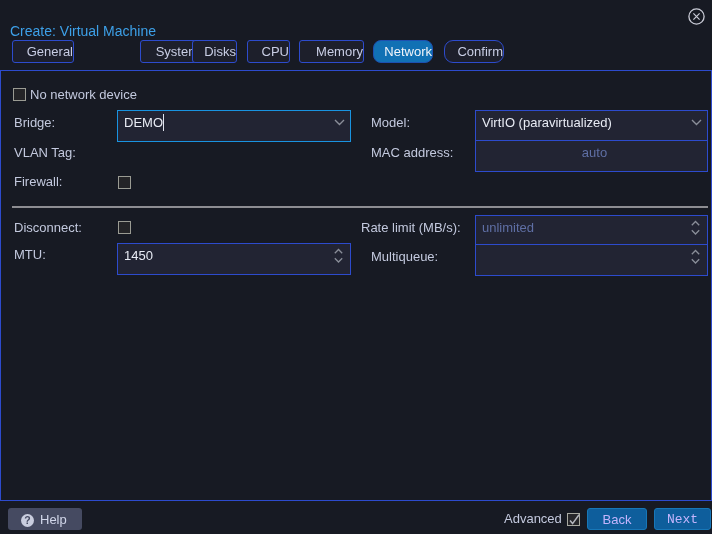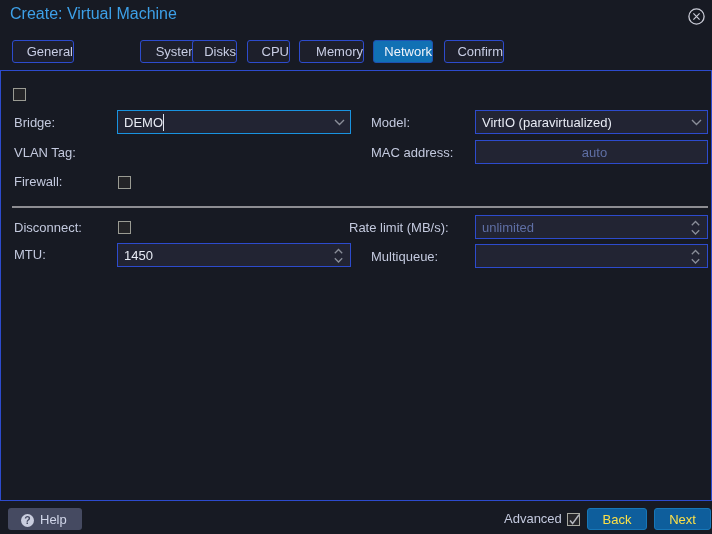--- a/index.html
+++ b/index.html
@@ -5,42 +5,42 @@
   * { box-sizing: border-box; margin: 0; padding: 0; }
   html,body { width:712px; height:534px; overflow:hidden; }
   body {
     background:#171a23;
     font-family:"Liberation Sans", sans-serif;
     font-size:13px;
     color:#c3c9de;
     position:relative;
   }
   .title {
-    position:absolute; left:10px; top:5px;
-    font-size:16px; color:#3da0e8;
+    position:absolute; left:10px; top:23px;
+    font-size:14px; color:#3da0e8;
   }
   .closebtn { position:absolute; left:688px; top:8px; }
   .tab {
     position:absolute; top:40px; height:23px;
     border:1px solid #2d4bcd; border-radius:3px;
     background:#1d1f2b; color:#c8cde4;
     text-align:right; line-height:21px; font-size:13px;
   }
-  .tab.active { background:#1171b4; color:#f2f5fa; border-color:#1d50b0; }
+  .tab.active { background:#1171b4; color:#f2f5fa; border-color:#1d50b0;border-radius:8px; }
   .panel {
     position:absolute; left:0; top:70px; width:712px; height:431px;
     border:1px solid #2d4bcd; background:#171a23;
   }
   .lbl { position:absolute; font-size:13px; color:#c3c9de; }
   .cb {
     position:absolute; width:13px; height:13px;
     border:1px solid #9a9b93; background:#242427;
   }
   .field {
-    position:absolute; height:24px;
+    position:absolute; height:32px;
     border:1px solid #2d4bcd; background:#222433;
     font-size:13px; line-height:23px; color:#e8ebf4;
     padding-left:6px; white-space:nowrap;
   }
   .field.focus { border-color:#1993e0; }
   .field .ph { color:#5f6fa5; }
   .combo-arrow { position:absolute; right:5px; top:8px; }
   .spin { position:absolute; right:7px; top:4px; }
   .sep { position:absolute; left:11px; top:135px; width:696px; height:2px; background:#8d8d92; }
   .caret {
@@ -49,43 +49,44 @@
   }
   .footer { position:absolute; left:0; top:501px; width:712px; height:33px; }
   .helpbtn {
     position:absolute; left:8px; top:7px; width:74px; height:22px;
     background:#454a61; border-radius:3px; color:#d2d7ea;
     font-size:13px; line-height:23px; text-align:left; padding-left:32px;
   }
   .btn {
     position:absolute; top:7px; height:22px;
     background:#0e5e9c; border:1px solid #1777b8; border-radius:3px;
-    color:#fde047; font-size:13px; line-height:22px; text-align:center;
+    color:#c4b5fd; font-size:13px; line-height:22px; text-align:center;
   }
 </style>
 </head>
 <body>
   <div class="title">Create: Virtual Machine</div>
   <svg class="closebtn" width="17" height="17" viewBox="0 0 17 17">
     <circle cx="8.5" cy="8.5" r="7.6" fill="none" stroke="#c9cbd6" stroke-width="1.3"></circle>
     <path d="M5.4 5.4 L11.6 11.6 M11.6 5.4 L5.4 11.6" stroke="#c9cbd6" stroke-width="1.2" fill="none"></path>
   </svg>
 
   <div class="tab" style="left:12px;width:62px;">General</div>
   <div class="tab" style="left:84px;width:33px;margin-top:32px;">OS</div>
   <div class="tab" style="left:140px;width:60px;">System</div>
   <div class="tab" style="left:192px;width:45px;">Disks</div>
   <div class="tab" style="left:247px;width:43px;">CPU</div>
   <div class="tab" style="left:299px;width:65px;">Memory</div>
   <div class="tab active" style="left:373px;width:60px;">Network</div>
-  <div class="tab" style="left:444px;width:60px;">Confirm</div>
+  <div class="tab" style="left:444px;width:60px;border-radius:9px;">Confirm</div>
 
   <div class="panel">
 
     <span class="cb" style="left:12px;top:17px;"></span>
+    <span class="lbl" style="left:29px;top:16px;">No network device</span>
 
     <span class="lbl" style="left:13px;top:44px;">Bridge:</span>
     <div class="field focus" style="left:116px;top:39px;width:234px;">DEMO<span class="caret"></span>
       <svg class="combo-arrow" width="11" height="7" viewBox="0 0 11 7">
         <path d="M1 1 L5.5 5.5 L10 1" stroke="#8a8e99" stroke-width="1.4" fill="none"></path>
       </svg>
     </div>
     <span class="lbl" style="left:370px;top:44px;text-align:center;">Model:</span>
     <div class="field" style="left:474px;top:39px;width:233px;">VirtIO (paravirtualized)
       <svg class="combo-arrow" width="11" height="7" viewBox="0 0 11 7">
@@ -97,21 +98,21 @@
     <span class="lbl" style="left:370px;top:74px;">MAC address:</span>
     <div class="field" style="left:474px;top:69px;width:233px;text-align:center;"><span class="ph">auto</span></div>
 
     <span class="lbl" style="left:13px;top:103px;">Firewall:</span>
     <span class="cb" style="left:117px;top:105px;"></span>
 
     <div class="sep"></div>
 
     <span class="lbl" style="left:13px;top:149px;">Disconnect:</span>
     <span class="cb" style="left:117px;top:150px;"></span>
-    <span class="lbl" style="left:348px;top:149px;text-align:center;">Rate limit (MB/s):</span>
+    <span class="lbl" style="left:360px;top:149px;text-align:center;">Rate limit (MB/s):</span>
     <div class="field" style="left:474px;top:144px;width:233px;"><span class="ph">unlimited</span>
       <svg class="spin" width="9" height="16" viewBox="0 0 9 16">
         <path d="M0.8 5.2 L4.5 1.5 L8.2 5.2" stroke="#8a8e99" stroke-width="1.3" fill="none"></path>
         <path d="M0.8 10.3 L4.5 14 L8.2 10.3" stroke="#8a8e99" stroke-width="1.3" fill="none"></path>
       </svg>
     </div>
 
     <span class="lbl" style="left:13px;top:176px;">MTU:</span>
     <div class="field" style="left:116px;top:172px;width:234px;">1450
       <svg class="spin" width="9" height="16" viewBox="0 0 9 16">
@@ -134,14 +135,14 @@
         <circle cx="6.5" cy="6.5" r="6.5" fill="#c9cdde"></circle>
         <text x="6.5" y="10" text-anchor="middle" font-family="Liberation Sans" font-size="10.5" font-weight="bold" fill="#454a61">?</text>
       </svg>Help</div>
     <span class="lbl" style="left:504px;top:10px;">Advanced</span>
     <span class="cb" style="left:567px;top:12px;background:#26262a;border-color:#a8a9a1;">
       <svg width="14" height="14" viewBox="0 0 14 14" style="position:absolute;left:-1px;top:-1px;">
         <path d="M3 7.5 L5.6 10.6 L12 1.8" stroke="#b4b6be" stroke-width="1.5" fill="none"></path>
       </svg>
     </span>
     <div class="btn" style="left:587px;width:60px;">Back</div>
-    <div class="btn" style="left:654px;width:57px;">Next</div>
+    <div class="btn" style="left:654px;width:57px;font-family:Liberation Mono, monospace;">Next</div>
   </div>
 
 </body></html>

